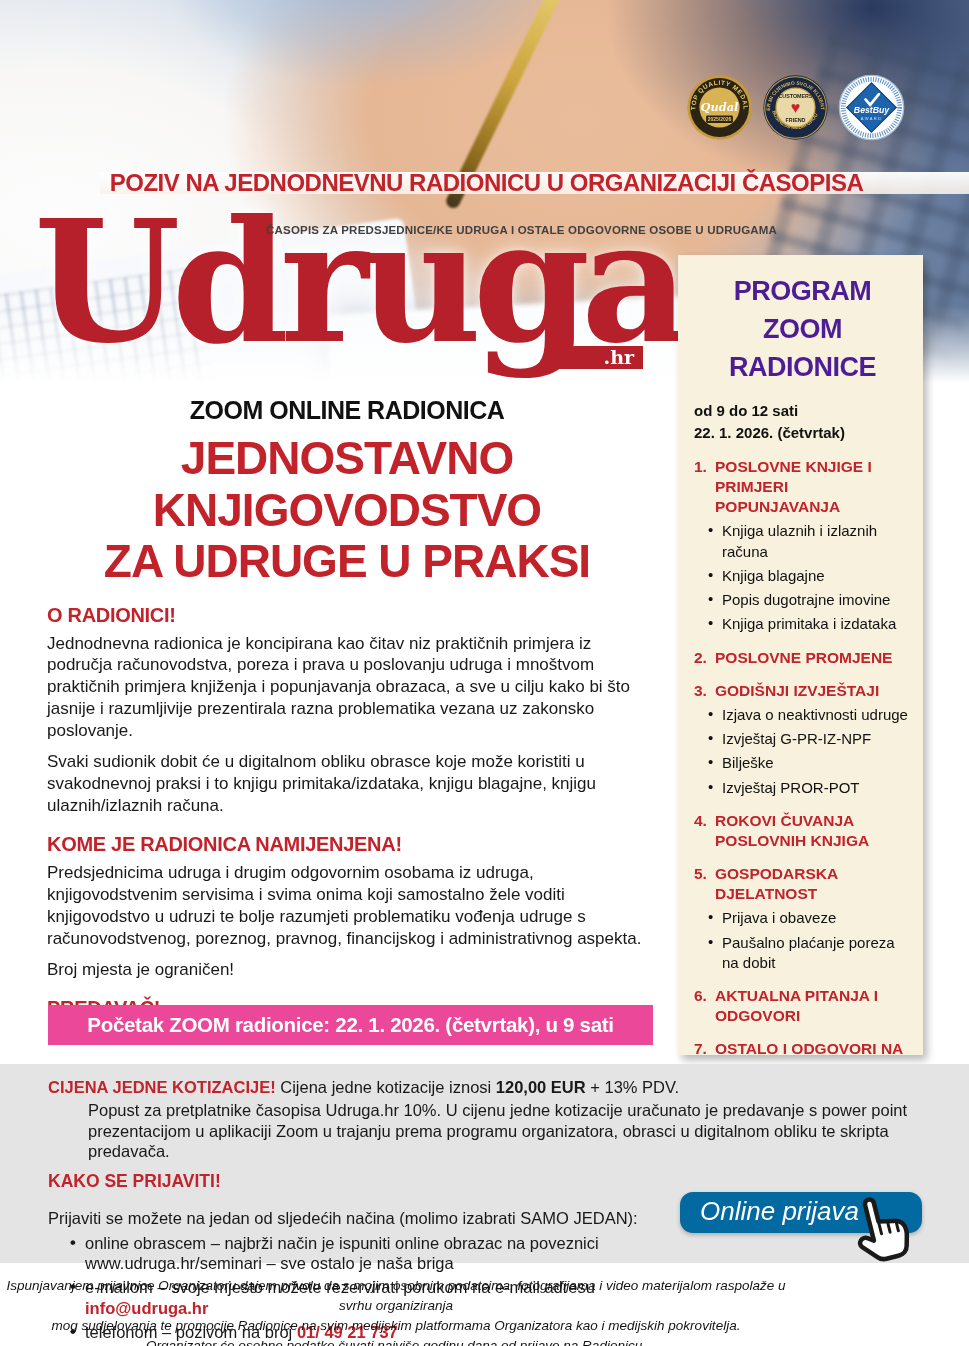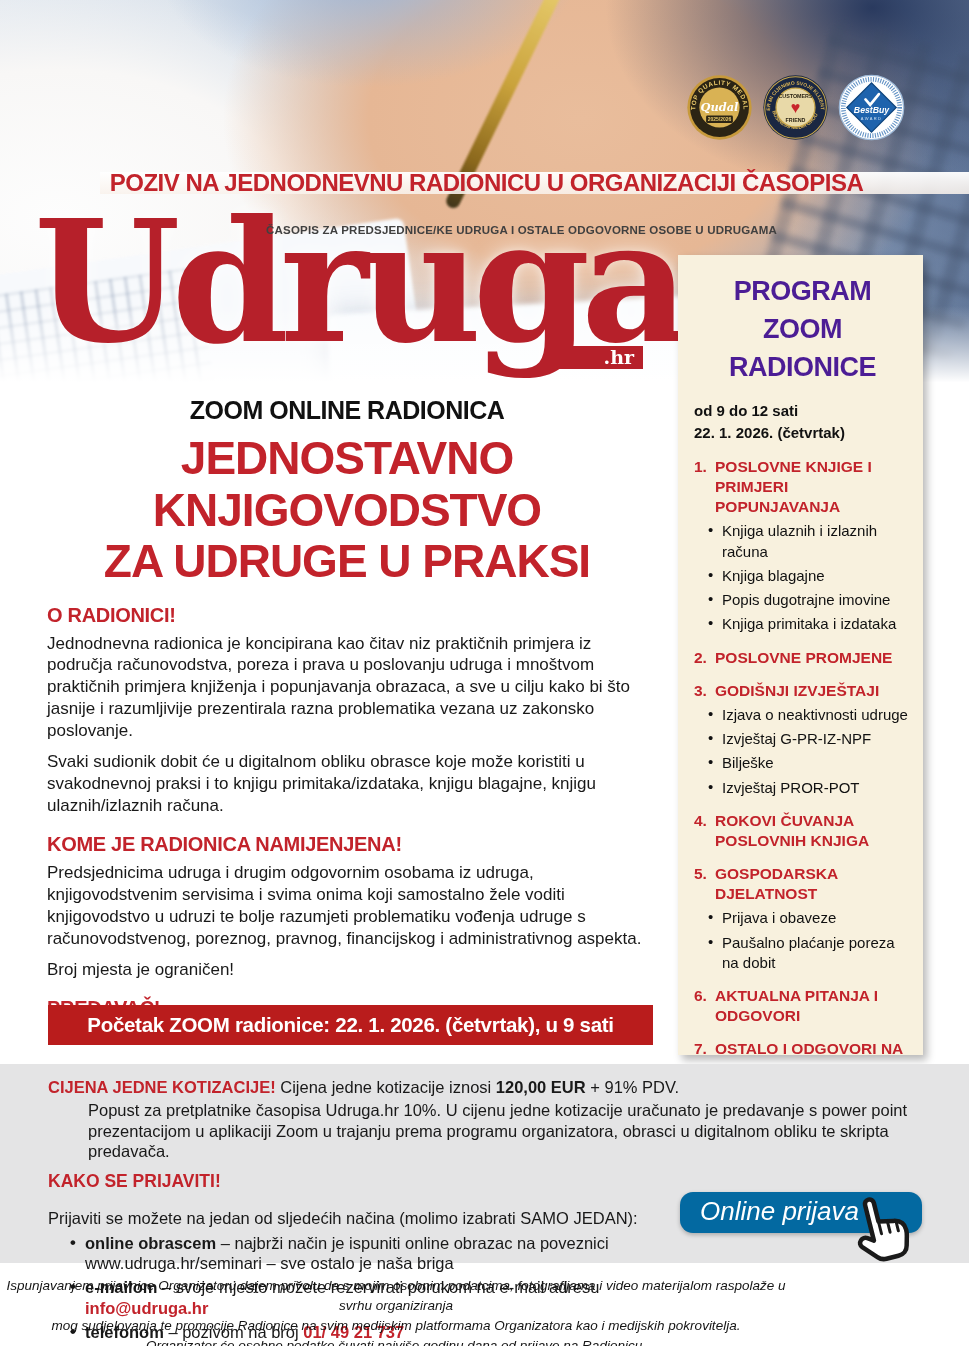--- a/index.html
+++ b/index.html
@@ -72,36 +72,36 @@
   
   .main{position:absolute;left:47px;top:396px;width:600px;}
   .kicker{font-size:25px;font-weight:bold;color:#111;text-align:center;letter-spacing:-.5px;}
   .bigtitle{margin-top:8px;text-align:center;color:#c2232b;font-weight:bold;font-size:46px;
       line-height:1.12;letter-spacing:-1px;}
   .sect-head{color:#c2232b;font-weight:bold;font-size:20px;margin:16px 0 6px 0;letter-spacing:-.3px;}
   .main p{margin:0 0 9px 0;font-size:17px;line-height:1.29;}
   .note{font-size:17px;margin:2px 0 0 0;}
   .lect{font-size:17px;margin:4px 0 0 0;}
 
-  .startbar{position:absolute;left:48px;top:1005px;width:605px;height:40px;background:#b91c1c;
+  .startbar{position:absolute;left:48px;top:1005px;width:605px;height:40px;background:#ec4899;
       color:#fff;font-weight:bold;font-size:20.5px;text-align:center;line-height:40px;
       letter-spacing:-.3px;}
 
   
   .pricepanel{position:absolute;left:0;top:1064px;width:969px;height:199px;background:#e4e4e5;
       box-sizing:border-box;padding:13px 0 0 48px;}
   .pricepanel .redlead{color:#c2232b;font-weight:bold;}
   .pline{font-size:16.5px;line-height:1.23;width:835px;}
   .ppar{font-size:16.5px;line-height:1.23;width:835px;margin-top:3px;margin-left:40px;}
   .kako{color:#c2232b;font-weight:bold;font-size:17.5px;margin:10px 0 16px 0;}
   .apply-intro{font-size:16.5px;line-height:1.25;}
   .apply-list{list-style:none;margin:4px 0 0 0;padding:0 0 0 22px;width:565px;}
   .apply-list li{position:relative;padding-left:15px;font-size:16.5px;line-height:1.23;margin:4px 0;}
   .apply-list li::before{content:"\2022";position:absolute;left:0;top:-1px;font-weight:bold;}
-  .apply-list .lead{font-weight:bold;}
+  .apply-list .lead{font-weight:normal;}
   .apply-list .hl{font-weight:bold;color:#c2232b;}
 
   
   .online-btn{position:absolute;left:680px;top:1192px;width:242px;height:41px;background:#0369a1;
       border:none;border-radius:13px;color:#fff;font-style:italic;font-size:26px;
       font-family:"Liberation Sans",sans-serif;text-align:left;padding:0 0 2px 20px;cursor:pointer;
       box-shadow:0 2px 4px rgba(0,0,0,.25);}
   .hand-icon{position:absolute;left:845px;top:1192px;width:72px;height:72px;transform:rotate(-14deg);}
 
   
@@ -254,21 +254,21 @@
     <p class="note">Broj mjesta je ograničen!</p>
 
     <div class="sect-head">PREDAVAČ!</div>
     <div class="lect"><b>Ivana Ožegović</b><span>, specijalistica za računovodstvo udruga</span></div>
   </div>
 
   <div class="startbar">Početak ZOOM radionice: 22. 1. 2026. (četvrtak), u 9 sati</div>
 
   <div class="pricepanel">
     <div class="pline">
-      <span class="redlead">CIJENA JEDNE KOTIZACIJE!</span><span> Cijena jedne kotizacije iznosi </span><b>120,00 EUR</b><span> + 91% PDV.</span>
+      <span class="redlead">CIJENA JEDNE KOTIZACIJE!</span><span> Cijena jedne kotizacije iznosi </span><b>120,00 EUR</b><span> + 13% PDV.</span>
     </div>
     <div class="ppar">Popust za pretplatnike časopisa Udruga.hr 10%. U cijenu jedne kotizacije uračunato je predavanje s power point prezentacijom u aplikaciji Zoom u trajanju prema programu organizatora, obrasci u digitalnom obliku te skripta predavača.</div>
 
     <div class="kako">KAKO SE PRIJAVITI!</div>
     <div class="apply-intro">Prijaviti se možete na jedan od sljedećih načina (molimo izabrati SAMO JEDAN):</div>
     <ul class="apply-list">
       <li>
         <span class="lead">online obrascem</span><span> – najbrži način je ispuniti online obrazac na poveznici www.udruga.hr/seminari – sve ostalo je naša briga</span>
       </li>
       <li>

